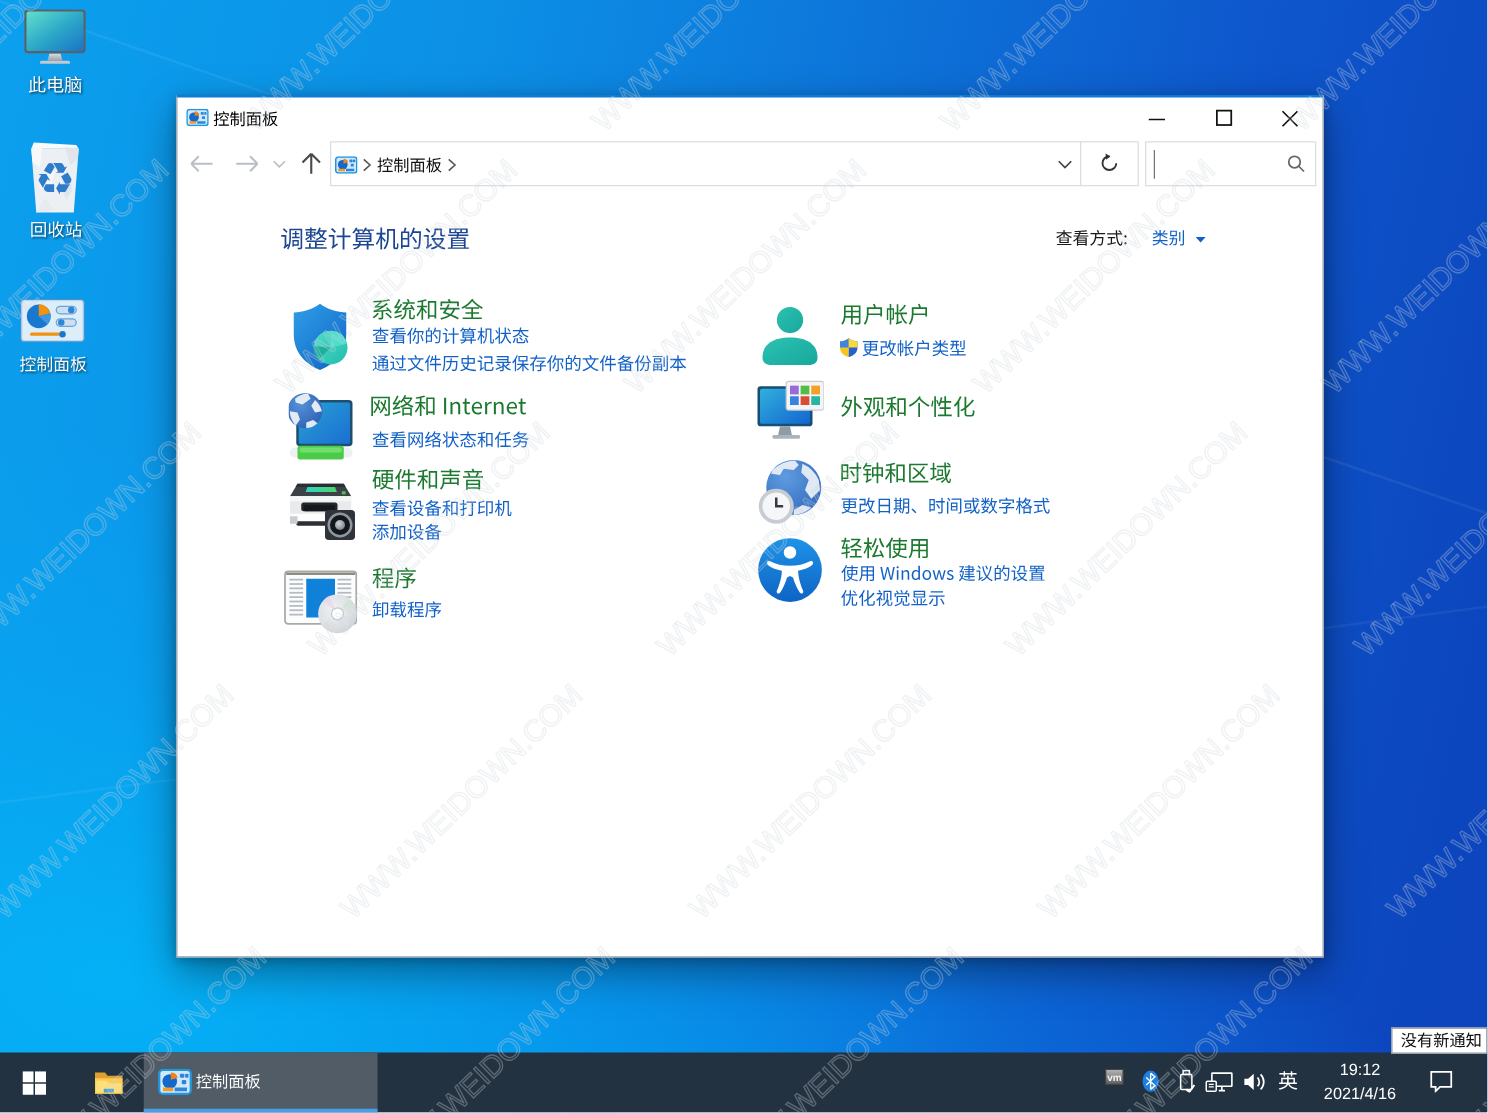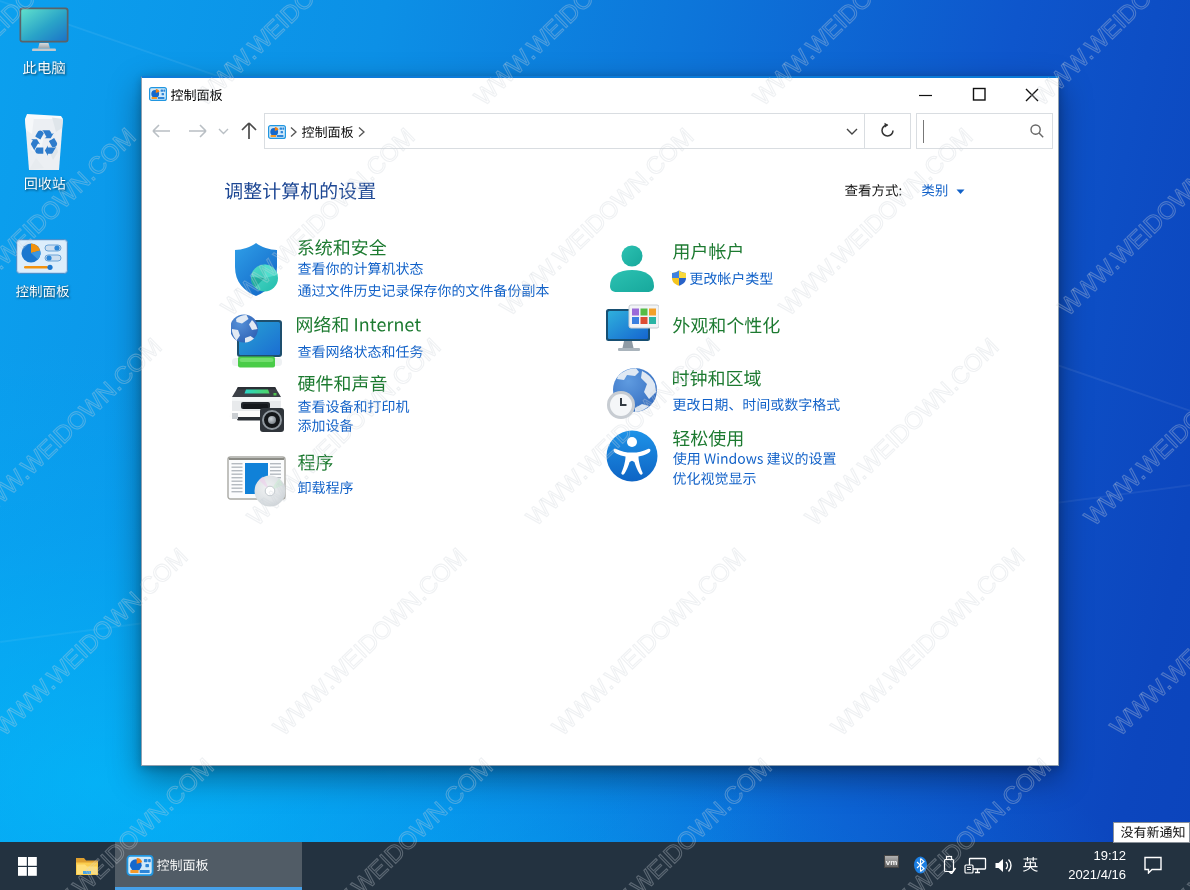--- a/index.html
+++ b/index.html
@@ -480,21 +480,21 @@
 </svg>
 <svg class="abs" style="left:994px;top:857px" width="21" height="17" viewBox="0 0 21 17">
 <path d="M1.5 6 h3 L9 2 V15 L4.5 11 h-3 Z" fill="#fff"></path>
 <path d="M12 5 a5 5 0 0 1 0 7 M14.5 2.5 a8.5 8.5 0 0 1 0 12" stroke="#fff" stroke-width="1.4" fill="none"></path>
 </svg>
 <svg style="position:absolute;left:1023.0px;top:857.0px;overflow:visible;" width="14.90" height="14.75" viewBox="38.0 -840.0 931.0 922.0">
       <g transform="scale(1,-1)">
         <path d="M457 627V512H160V278H57V207H431C391 118 288 37 38 -19C55 -36 75 -66 84 -82C345 -19 458 75 505 181C585 35 721 -47 921 -82C931 -61 952 -30 969 -14C776 13 641 83 569 207H945V278H846V512H535V627ZM232 278V446H457V351C457 327 456 302 452 278ZM771 278H531C534 302 535 326 535 350V446H771ZM640 840V748H355V840H281V748H69V680H281V575H355V680H640V575H715V680H928V748H715V840Z" fill="#ffffff"></path>
       </g>
     </svg>
-<div class="abs" style="left:1050px;top:846px;width:76px;height:40px;color:#fff;font-size:13px;text-align:right;line-height:19px;">19:12<br>2021/4/16</div>
+<div class="abs" style="left:1050px;top:846px;width:76px;height:40px;color:#fff;font-size:13px;text-align:center;line-height:19px;">19:12<br>2021/4/16</div>
 <svg class="abs" style="left:1143px;top:856px" width="20" height="18" viewBox="0 0 20 18">
 <path d="M2 1.5 H18 V13.5 H9 L5.5 17 V13.5 H2 Z" fill="none" stroke="#fff" stroke-width="1.4"></path>
 </svg>
 <div class="abs" style="left:1113px;top:822px;width:77px;height:21px;background:#ffffff;border:1px solid #8a9199;box-sizing:border-box;"></div>
 <svg style="position:absolute;left:1121.0px;top:826.0px;overflow:visible;" width="63.35" height="12.01" viewBox="35.0 -844.0 4873.0 924.0">
       <g transform="scale(1,-1)">
         <path d="M84 773C145 739 225 688 265 657L309 718C267 748 186 795 126 826ZM35 502C97 471 179 423 220 393L262 455C219 485 137 529 75 557ZM66 -17 129 -65C184 27 251 153 300 259L245 306C190 192 117 61 66 -17ZM445 804V691C445 615 424 530 289 468C304 457 330 428 340 412C487 483 518 593 518 689V734H714V586C714 502 731 472 804 472C818 472 880 472 897 472C919 472 943 473 956 478C954 497 951 529 949 550C935 547 911 545 896 545C880 545 823 545 809 545C792 545 789 555 789 584V804ZM783 328C745 251 688 188 619 137C551 190 497 254 460 328ZM341 398V328H405L385 321C426 232 483 156 555 94C468 43 368 9 266 -11C280 -28 297 -59 305 -79C416 -53 524 -13 617 46C701 -13 802 -55 917 -80C927 -59 949 -28 966 -11C859 9 763 44 683 93C773 165 845 259 888 380L838 401L824 398Z M1391 840C1379 797 1365 753 1347 710H1063V640H1316C1252 508 1160 386 1040 304C1054 290 1078 263 1088 246C1151 291 1207 345 1255 406V-79H1329V119H1748V15C1748 0 1743 -6 1726 -6C1707 -7 1646 -8 1580 -5C1590 -26 1601 -57 1605 -77C1691 -77 1746 -77 1779 -66C1812 -53 1822 -30 1822 14V524H1336C1359 562 1379 600 1397 640H1939V710H1427C1442 747 1455 785 1467 822ZM1329 289H1748V184H1329ZM1329 353V456H1748V353Z M2360 213C2390 163 2426 95 2442 51L2495 83C2480 125 2444 190 2411 240ZM2135 235C2115 174 2082 112 2041 68C2056 59 2082 40 2094 30C2133 77 2173 150 2196 220ZM2553 744V400C2553 267 2545 95 2460 -25C2476 -34 2506 -57 2518 -71C2610 59 2623 256 2623 400V432H2775V-75H2848V432H2958V502H2623V694C2729 710 2843 736 2927 767L2866 822C2794 792 2665 762 2553 744ZM2214 827C2230 799 2246 765 2258 735H2061V672H2503V735H2336C2323 768 2301 811 2282 844ZM2377 667C2365 621 2342 553 2323 507H2046V443H2251V339H2050V273H2251V18C2251 8 2249 5 2239 5C2228 4 2197 4 2162 5C2172 -13 2182 -41 2184 -59C2233 -59 2267 -58 2290 -47C2313 -36 2320 -18 2320 17V273H2507V339H2320V443H2519V507H2391C2410 549 2429 603 2447 652ZM2126 651C2146 606 2161 546 2165 507L2230 525C2225 563 2208 622 2187 665Z M3065 757C3124 705 3200 632 3235 585L3290 635C3253 681 3176 751 3117 800ZM3256 465H3043V394H3184V110C3140 92 3090 47 3039 -8L3086 -70C3137 -2 3186 56 3220 56C3243 56 3277 22 3318 -3C3388 -45 3471 -57 3595 -57C3703 -57 3878 -52 3948 -47C3949 -27 3961 7 3969 26C3866 16 3714 8 3596 8C3485 8 3400 15 3333 56C3298 79 3276 97 3256 108ZM3364 803V744H3787C3746 713 3695 682 3645 658C3596 680 3544 701 3499 717L3451 674C3513 651 3586 619 3647 589H3363V71H3434V237H3603V75H3671V237H3845V146C3845 134 3841 130 3828 129C3816 129 3774 129 3726 130C3735 113 3744 88 3747 69C3814 69 3857 69 3883 80C3909 91 3917 109 3917 146V589H3786C3766 601 3741 614 3712 628C3787 667 3863 719 3917 771L3870 807L3855 803ZM3845 531V443H3671V531ZM3434 387H3603V296H3434ZM3434 443V531H3603V443ZM3845 387V296H3671V387Z M4547 753V-51H4620V28H4832V-40H4908V753ZM4620 99V682H4832V99ZM4157 841C4134 718 4092 599 4033 522C4050 511 4081 490 4094 478C4124 521 4152 576 4175 636H4252V472V436H4045V364H4247C4234 231 4186 87 4034 -21C4049 -32 4077 -62 4086 -77C4201 5 4262 112 4294 220C4348 158 4427 63 4461 14L4512 78C4482 112 4360 249 4312 296C4317 319 4320 342 4322 364H4515V436H4326L4327 471V636H4486V706H4199C4211 745 4221 785 4230 826Z" fill="#111111"></path>
       </g>
     </svg>
 <div class="abs" style="left:0;top:0;width:1190px;height:890px;overflow:hidden;pointer-events:none;font-size:24px;color:transparent;-webkit-text-stroke:1.1px rgba(206,212,218,0.33);font-family:'Liberation Sans',sans-serif;">

